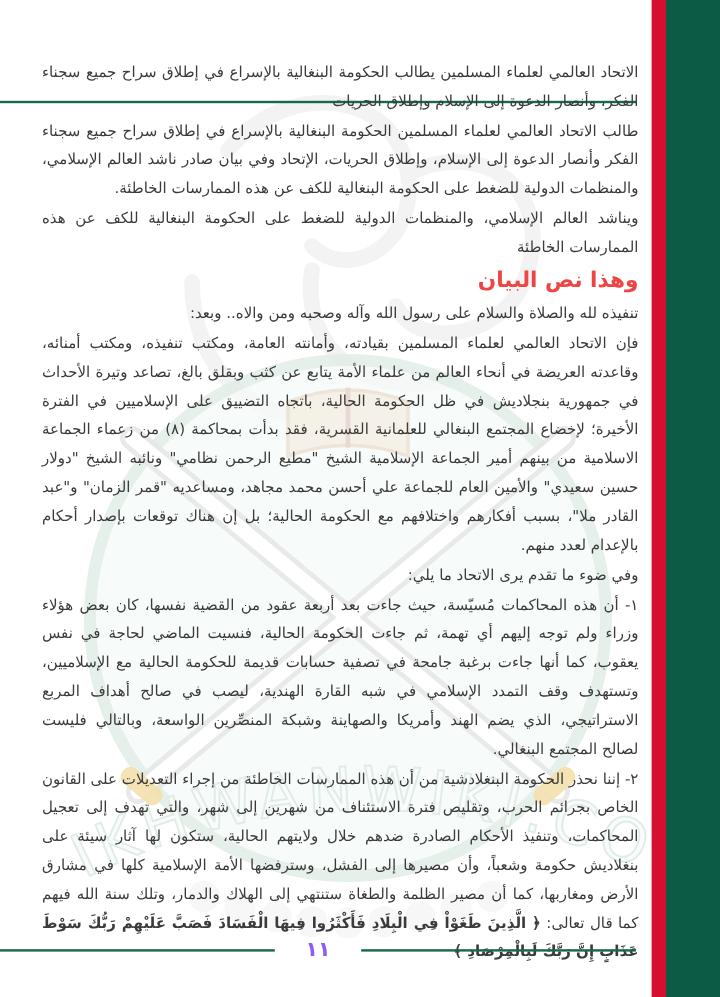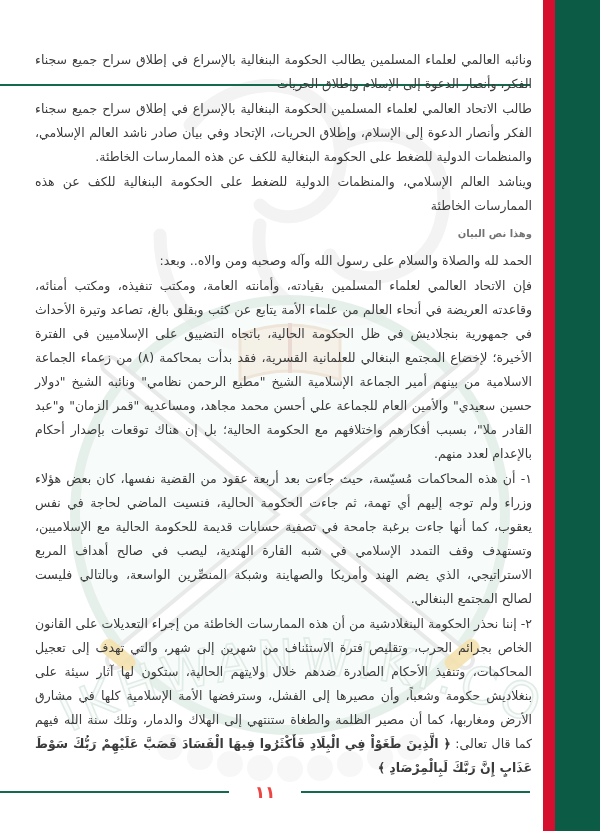--- a/index.html
+++ b/index.html
@@ -32,33 +32,33 @@
     position:absolute;z-index:1;
     left:0;top:84px;width:530px;height:2px;background:#15694F;
   }
   .body-text{
     color:#3B3B3B;font-size:12.5px;line-height:24px;
     text-align:justify;text-align-last:right;
     margin-top:22px;
   }
   .body-text p{margin:0 0 1px 0;}
   .section-heading{
-    color:#737373;font-weight:bold;font-size:10px;line-height:26px;
+    color:#ef4444;font-weight:bold;font-size:18px;line-height:26px;
     text-align:right;margin:3px 0 2px 0;
   }
   .quran{font-weight:bold;}
   
   .footer{
     position:absolute;z-index:1;
     left:0;top:778px;width:530px;height:28px;
     display:flex;align-items:center;direction:ltr;
   }
   .footer .rule{flex:1;height:2px;background:#15694F;}
   .footer .pagenum{
-    color:#ef4444;font-weight:bold;font-size:17px;
+    color:#8b5cf6;font-weight:bold;font-size:17px;
     padding:0 26px;line-height:28px;
   }
 </style>
 </head>
 <body>
 
 <div class="page">
 
   <div class="band-red"></div>
   <div class="band-green"></div>
@@ -114,28 +114,29 @@
         <textPath href="#wm-arc" startOffset="6">IKHWANWIKI.COM</textPath>
       </text>
     </svg>
   </div>
 
   <div class="title-rule"></div>
 
   <div class="content">
 
     <div class="body-text">
-      <p>ونائبه العالمي لعلماء المسلمين يطالب الحكومة البنغالية بالإسراع في إطلاق سراح جميع سجناء الفكر، وأنصار الدعوة إلى الإسلام وإطلاق الحريات</p>
+      <p>الاتحاد العالمي لعلماء المسلمين يطالب الحكومة البنغالية بالإسراع في إطلاق سراح جميع سجناء الفكر، وأنصار الدعوة إلى الإسلام وإطلاق الحريات</p>
       <p>طالب الاتحاد العالمي لعلماء المسلمين الحكومة البنغالية بالإسراع في إطلاق سراح جميع سجناء الفكر وأنصار الدعوة إلى الإسلام، وإطلاق الحريات، الإتحاد وفي بيان صادر ناشد العالم الإسلامي، والمنظمات الدولية للضغط على الحكومة البنغالية للكف عن هذه الممارسات الخاطئة.</p>
       <p>ويناشد العالم الإسلامي، والمنظمات الدولية للضغط على الحكومة البنغالية للكف عن هذه الممارسات الخاطئة</p>
 
       <div class="section-heading">وهذا نص البيان</div>
 
-      <p>الحمد لله والصلاة والسلام على رسول الله وآله وصحبه ومن والاه.. وبعد:</p>
+      <p>تنفيذه لله والصلاة والسلام على رسول الله وآله وصحبه ومن والاه.. وبعد:</p>
       <p>فإن الاتحاد العالمي لعلماء المسلمين بقيادته، وأمانته العامة، ومكتب تنفيذه، ومكتب أمنائه، وقاعدته العريضة في أنحاء العالم من علماء الأمة يتابع عن كثب وبقلق بالغ، تصاعد وتيرة الأحداث في جمهورية بنجلاديش في ظل الحكومة الحالية، باتجاه التضييق على الإسلاميين في الفترة الأخيرة؛ لإخضاع المجتمع البنغالي للعلمانية القسرية، فقد بدأت بمحاكمة (٨) من زعماء الجماعة الاسلامية من بينهم أمير الجماعة الإسلامية الشيخ "مطيع الرحمن نظامي" ونائبه الشيخ "دولار حسين سعيدي" والأمين العام للجماعة علي أحسن محمد مجاهد، ومساعديه "قمر الزمان" و"عبد القادر ملا"، بسبب أفكارهم واختلافهم مع الحكومة الحالية؛ بل إن هناك توقعات بإصدار أحكام بالإعدام لعدد منهم.</p>
+      <p>وفي ضوء ما تقدم يرى الاتحاد ما يلي:</p>
       <p>١- أن هذه المحاكمات مُسيّسة، حيث جاءت بعد أربعة عقود من القضية نفسها، كان بعض هؤلاء وزراء ولم توجه إليهم أي تهمة، ثم جاءت الحكومة الحالية، فنسيت الماضي لحاجة في نفس يعقوب، كما أنها جاءت برغبة جامحة في تصفية حسابات قديمة للحكومة الحالية مع الإسلاميين، وتستهدف وقف التمدد الإسلامي في شبه القارة الهندية، ليصب في صالح أهداف المربع الاستراتيجي، الذي يضم الهند وأمريكا والصهاينة وشبكة المنصِّرين الواسعة، وبالتالي فليست لصالح المجتمع البنغالي.</p>
       <p><span>٢- إننا نحذر الحكومة البنغلادشية من أن هذه الممارسات الخاطئة من إجراء التعديلات على القانون الخاص بجرائم الحرب، وتقليص فترة الاستئناف من شهرين إلى شهر، والتي تهدف إلى تعجيل المحاكمات، وتنفيذ الأحكام الصادرة ضدهم خلال ولايتهم الحالية، ستكون لها آثار سيئة على بنغلاديش حكومة وشعباً، وأن مصيرها إلى الفشل، وسترفضها الأمة الإسلامية كلها في مشارق الأرض ومغاربها، كما أن مصير الظلمة والطغاة ستنتهي إلى الهلاك والدمار، وتلك سنة الله فيهم كما قال تعالى: </span><span class="quran">﴿ الَّذِينَ طَغَوْاْ فِي الْبِلَادِ فَأَكْثَرُوا فِيهَا الْفَسَادَ فَصَبَّ عَلَيْهِمْ رَبُّكَ سَوْطَ عَذَابٍ إِنَّ رَبَّكَ لَبِالْمِرْصَادِ ﴾</span> </p>
     </div>
   </div>
 
   <div class="footer">
     <div class="rule"></div>
     <div class="pagenum">١١</div>
     <div class="rule"></div>
   </div>

